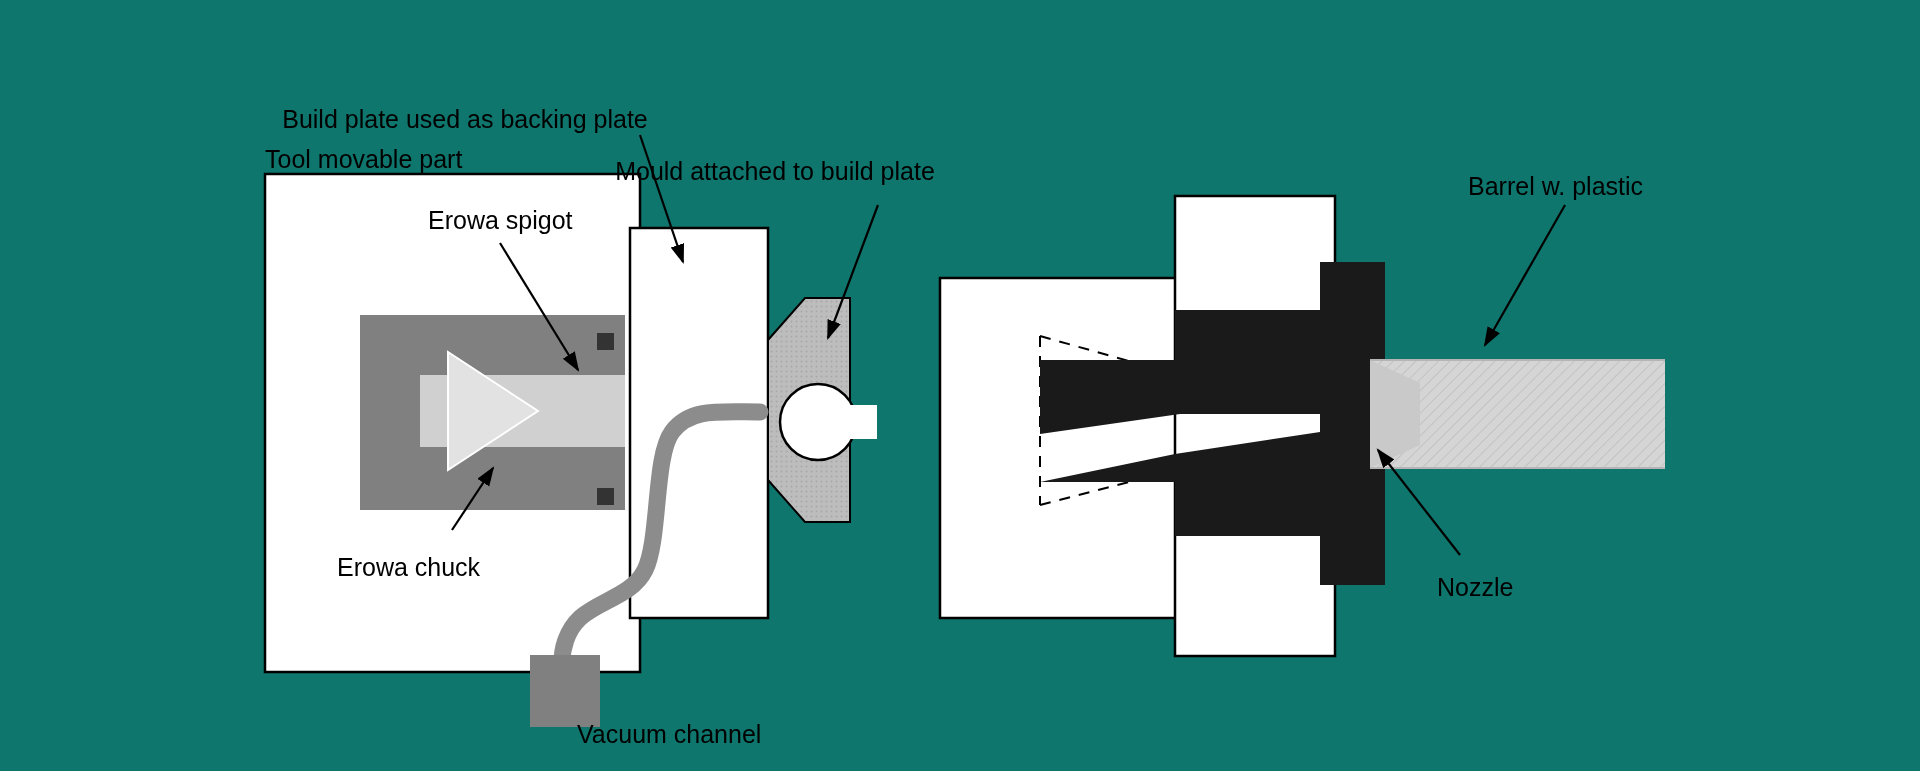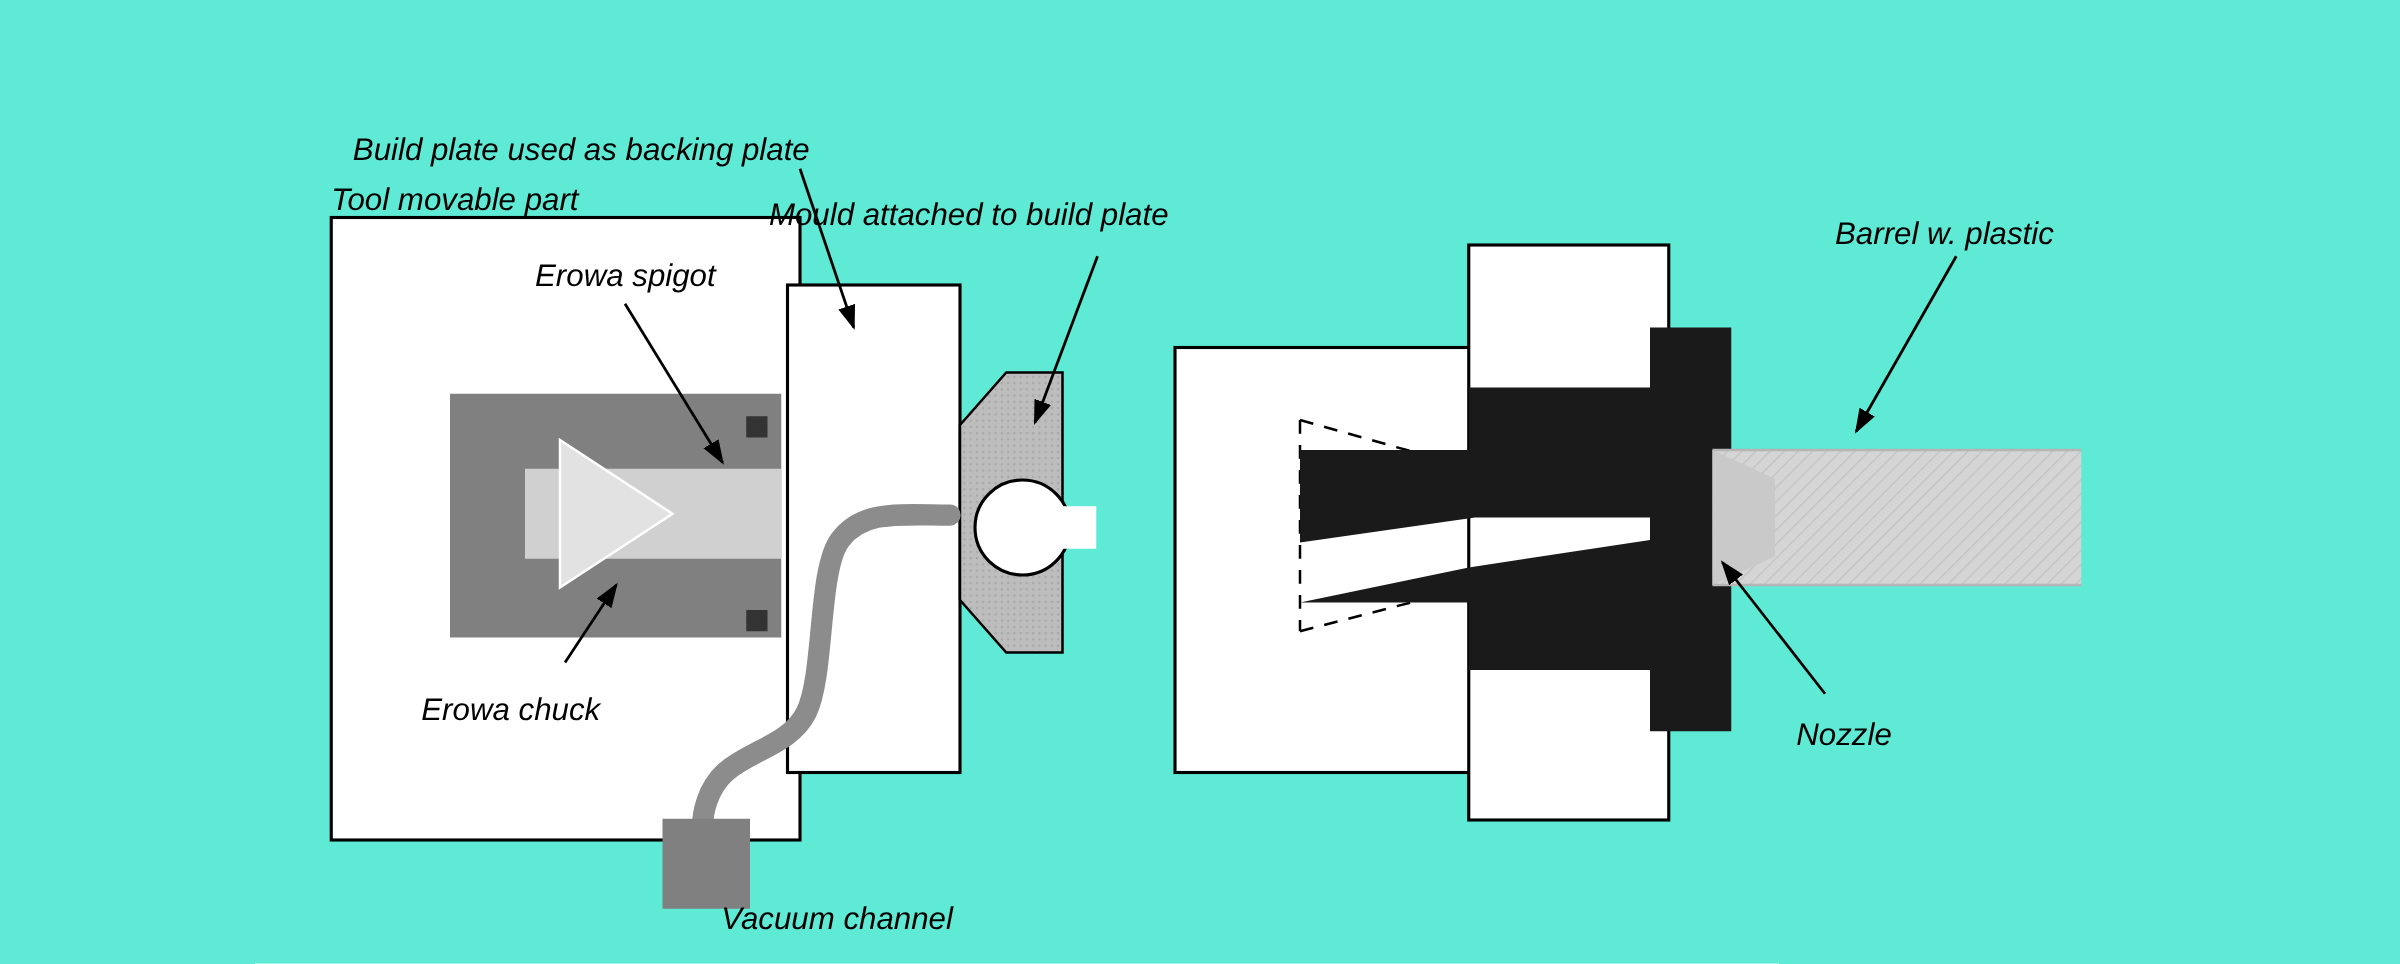--- a/index.html
+++ b/index.html
@@ -10,22 +10,21 @@
   body {
     width: 1920px;
     height: 771px;
     font-family: "Liberation Sans", sans-serif;
     overflow: hidden;
   }
   #diagram-root {
     position: relative;
     width: 1920px;
     height: 771px;
-    background: #5eead4;
-    font-style: italic;
+    background: #0f766e;
   }
   svg.diagram {
     position: absolute;
     left: 0;
     top: 0;
     width: 1920px;
     height: 771px;
   }
   text {
     font-family: "Liberation Sans", sans-serif;

